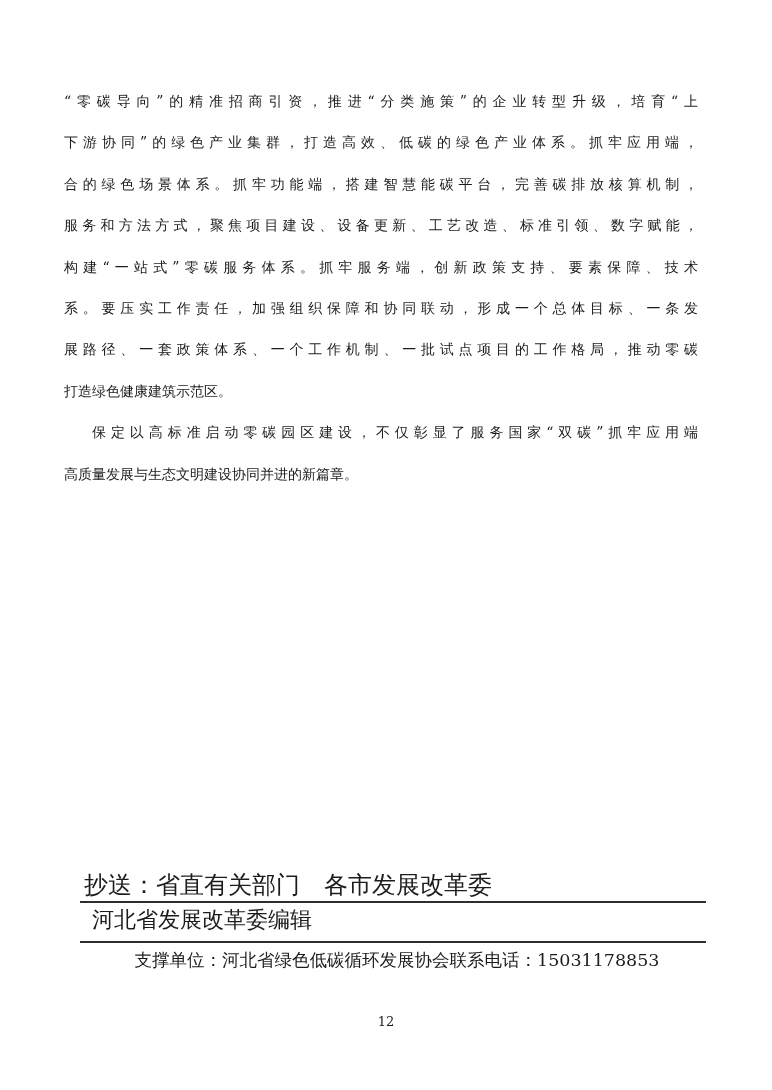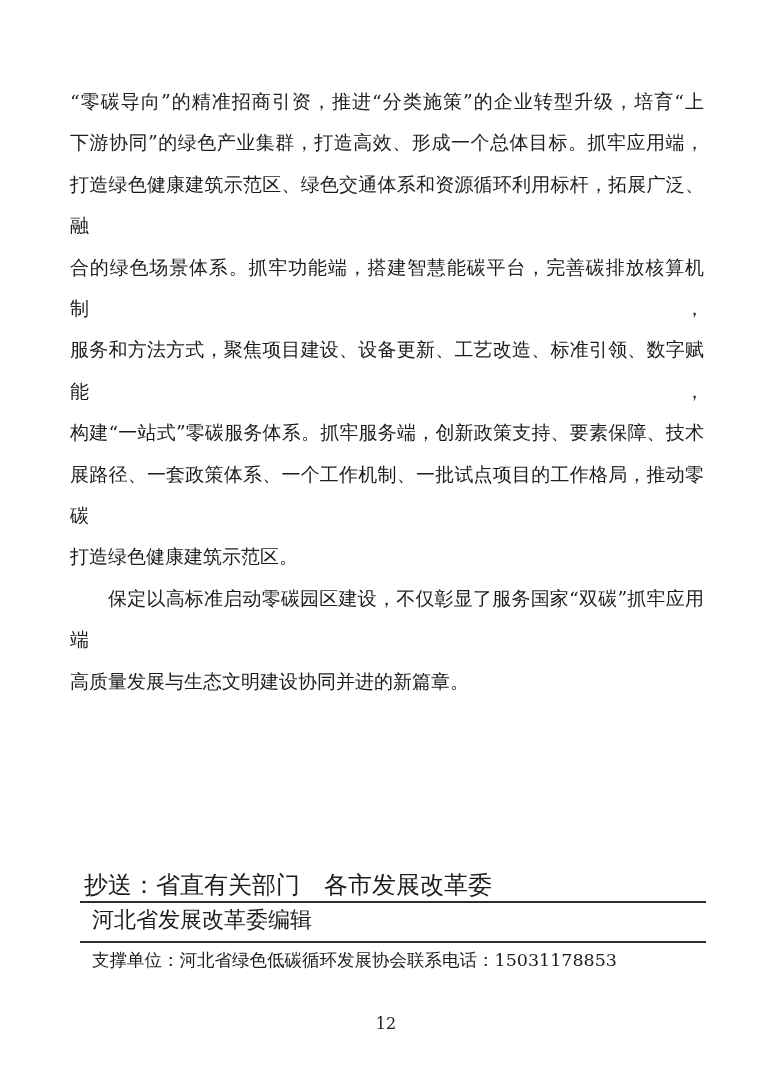--- a/index.html
+++ b/index.html
@@ -11,24 +11,24 @@
     position: relative;
     width: 772px;
     height: 1090px;
     background: #ffffff;
     font-family: "DejaVu Serif", "Liberation Serif", serif;
     color: #1c1c1c;
     overflow: hidden;
   }
   .body-text {
     position: absolute;
-    left: 70px;
+    left: 64px;
     top: 81px;
     width: 634px;
-    font-size: 19px;
+    font-size: 14px;
     line-height: 41.4px;
   }
   .body-line {
     text-align: justify;
     text-align-last: justify;
   }
   .body-line.para-end {
     text-align-last: left;
   }
   .body-line.indent {
@@ -59,45 +59,45 @@
   }
   .footer-support {
     position: absolute;
     left: 80px;
     top: 949px;
     width: 626px;
     box-sizing: border-box;
     padding-left: 12px;
     padding-right: 4px;
     display: flex;
-    justify-content: flex-start;
+    justify-content: center;
     font-size: 17.5px;
     line-height: 22px;
   }
   .page-number {
     position: absolute;
     left: 0;
     top: 1014px;
     width: 100%;
     text-align: center;
-    font-size: 16px;
+    font-size: 13px;
   }
 </style>
 </head>
 <body>
 
 <div class="page">
 
   <div class="body-text">
       <div class="body-line">“零碳导向”的精准招商引资，推进“分类施策”的企业转型升级，培育“上</div>
-      <div class="body-line">下游协同”的绿色产业集群，打造高效、形成一个总体目标。抓牢应用端，</div>
-      <div class="body-line">打造绿色健康建筑示范区、绿色交通体系和资源循环利用标杆，拓展广泛、融</div>
+      <div class="body-line">下游协同”的绿色产业集群，打造高效、低碳的绿色产业体系。抓牢应用端，</div>
       <div class="body-line">合的绿色场景体系。抓牢功能端，搭建智慧能碳平台，完善碳排放核算机制，</div>
       <div class="body-line">服务和方法方式，聚焦项目建设、设备更新、工艺改造、标准引领、数字赋能，</div>
       <div class="body-line">构建“一站式”零碳服务体系。抓牢服务端，创新政策支持、要素保障、技术</div>
+      <div class="body-line">系。要压实工作责任，加强组织保障和协同联动，形成一个总体目标、一条发</div>
       <div class="body-line">展路径、一套政策体系、一个工作机制、一批试点项目的工作格局，推动零碳</div>
       <div class="body-line para-end">打造绿色健康建筑示范区。</div>
       <div class="body-line indent">保定以高标准启动零碳园区建设，不仅彰显了服务国家“双碳”抓牢应用端</div>
       <div class="body-line para-end">高质量发展与生态文明建设协同并进的新篇章。</div>
     </div>
 
   <div class="footer-cc">抄送：省直有关部门　各市发展改革委</div>
 
   <div class="footer-divider divider-1"></div>
 

